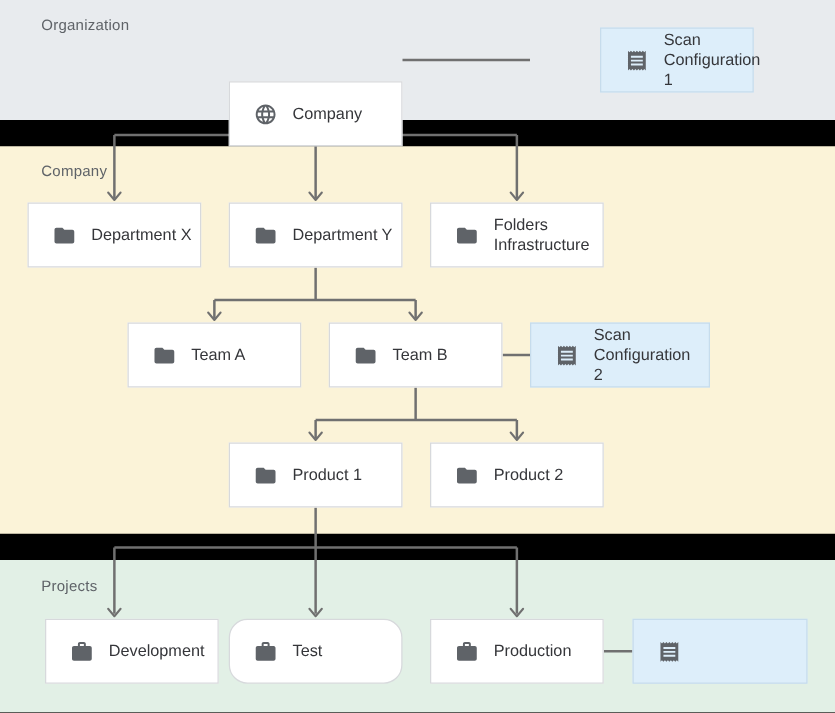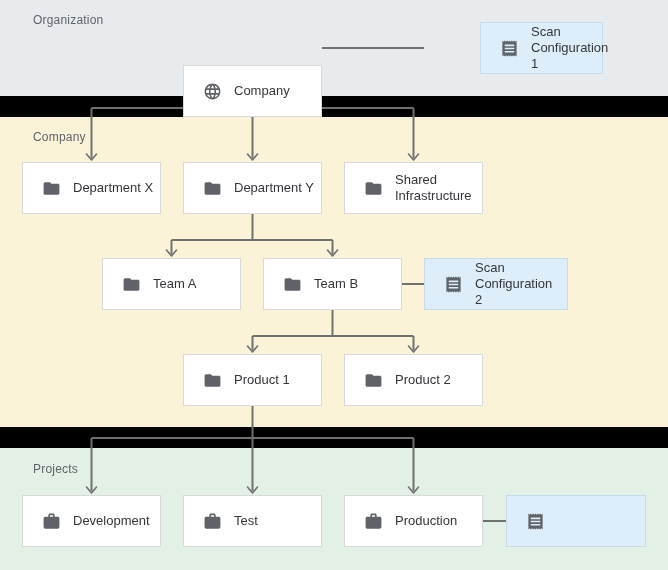--- a/index.html
+++ b/index.html
@@ -173,21 +173,21 @@
         </svg>
       </span>
     <span class="label">Department Y</span>
   </div>
   <div class="node" style="left:344px; top:162px;">
     <span class="icon">
         <svg viewBox="0 0 24 24">
           <path d="M10 4H4c-1.1 0-1.99.9-1.99 2L2 18c0 1.1.9 2 2 2h16c1.1 0 2-.9 2-2V8c0-1.1-.9-2-2-2h-8l-2-2z"></path>
         </svg>
       </span>
-    <span class="label">Shared Infrastructure</span>
+    <span class="label">Folders Infrastructure</span>
   </div>
 
   <div class="node" style="left:102px; top:258px;">
     <span class="icon">
         <svg viewBox="0 0 24 24">
           <path d="M10 4H4c-1.1 0-1.99.9-1.99 2L2 18c0 1.1.9 2 2 2h16c1.1 0 2-.9 2-2V8c0-1.1-.9-2-2-2h-8l-2-2z"></path>
         </svg>
       </span>
     <span class="label">Team A</span>
   </div>
@@ -218,29 +218,29 @@
   </div>
   <div class="node" style="left:344px; top:354px;">
     <span class="icon">
         <svg viewBox="0 0 24 24">
           <path d="M10 4H4c-1.1 0-1.99.9-1.99 2L2 18c0 1.1.9 2 2 2h16c1.1 0 2-.9 2-2V8c0-1.1-.9-2-2-2h-8l-2-2z"></path>
         </svg>
       </span>
     <span class="label">Product 2</span>
   </div>
 
-  <div class="node" style="left:22px; top:495px;">
+  <div class="node" style="left:36px; top:495px;">
     <span class="icon">
         <svg viewBox="0 0 24 24">
           <path d="M20 6h-4V4c0-1.11-.89-2-2-2h-4c-1.11 0-2 .89-2 2v2H4c-1.11 0-1.99.89-1.99 2L2 19c0 1.11.89 2 2 2h16c1.11 0 2-.89 2-2V8c0-1.11-.89-2-2-2zm-6 0h-4V4h4v2z"></path>
         </svg>
       </span>
     <span class="label">Development</span>
   </div>
-  <div class="node" style="left:183px; top:495px;">
+  <div class="node" style="left:183px; top:495px;border-radius:15px;">
     <span class="icon">
         <svg viewBox="0 0 24 24">
           <path d="M20 6h-4V4c0-1.11-.89-2-2-2h-4c-1.11 0-2 .89-2 2v2H4c-1.11 0-1.99.89-1.99 2L2 19c0 1.11.89 2 2 2h16c1.11 0 2-.89 2-2V8c0-1.11-.89-2-2-2zm-6 0h-4V4h4v2z"></path>
         </svg>
       </span>
     <span class="label">Test</span>
   </div>
   <div class="node" style="left:344px; top:495px;">
     <span class="icon">
         <svg viewBox="0 0 24 24">

